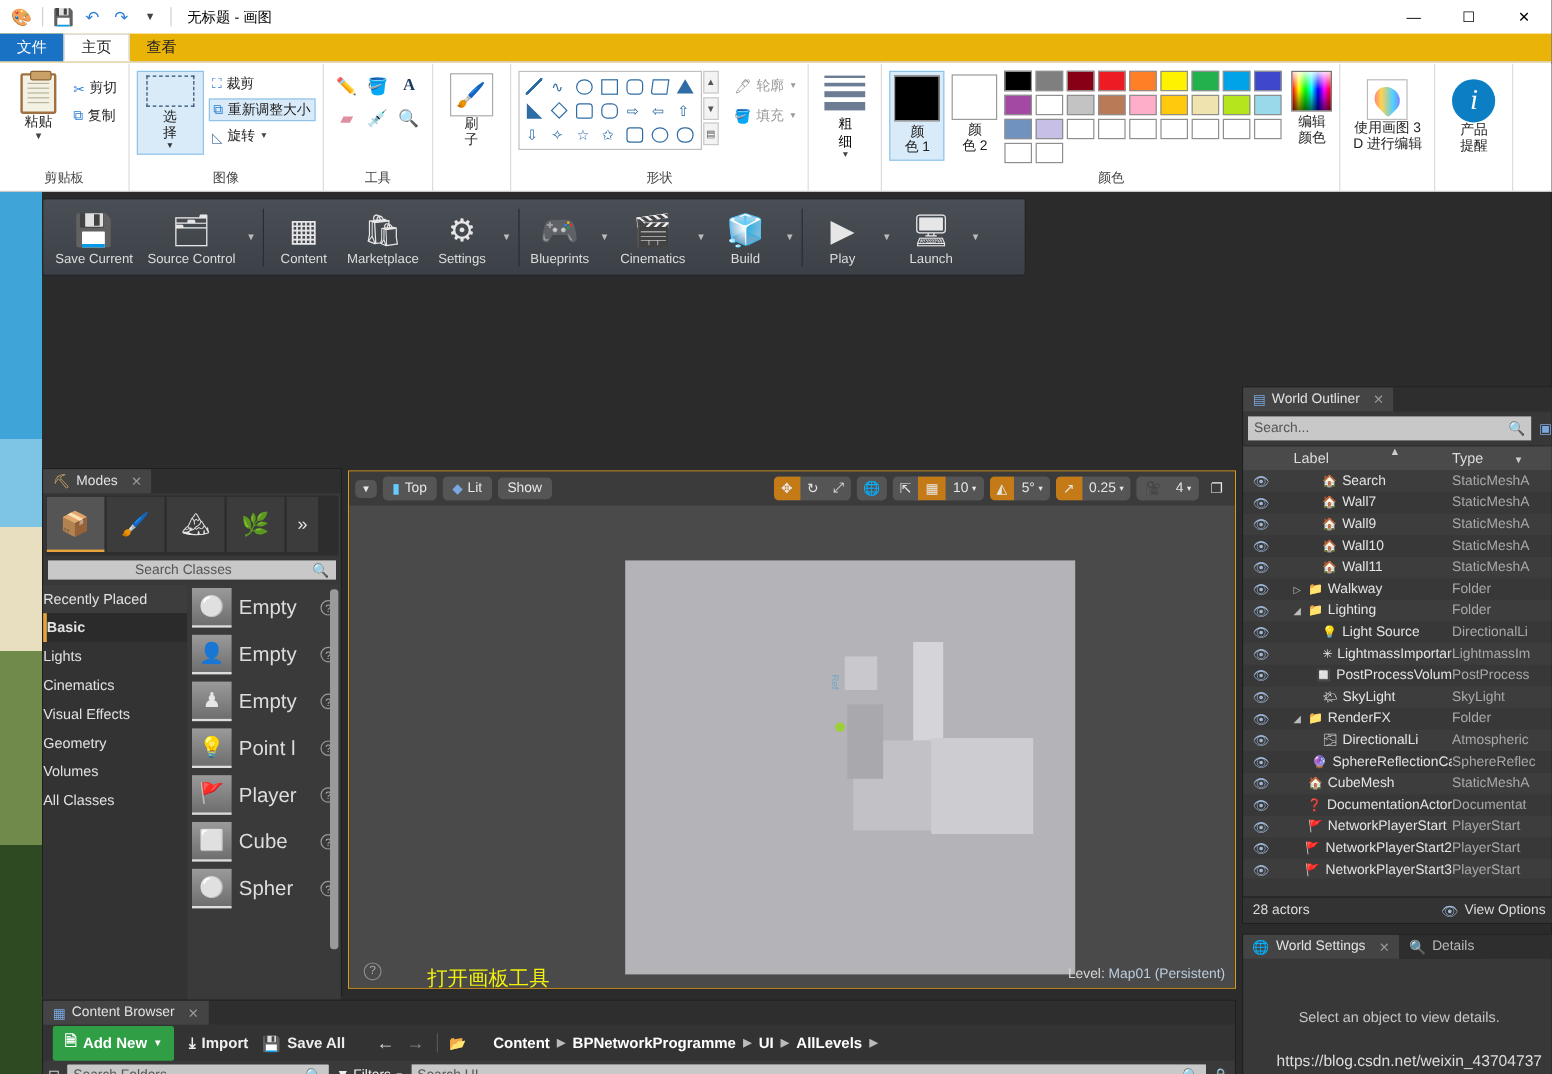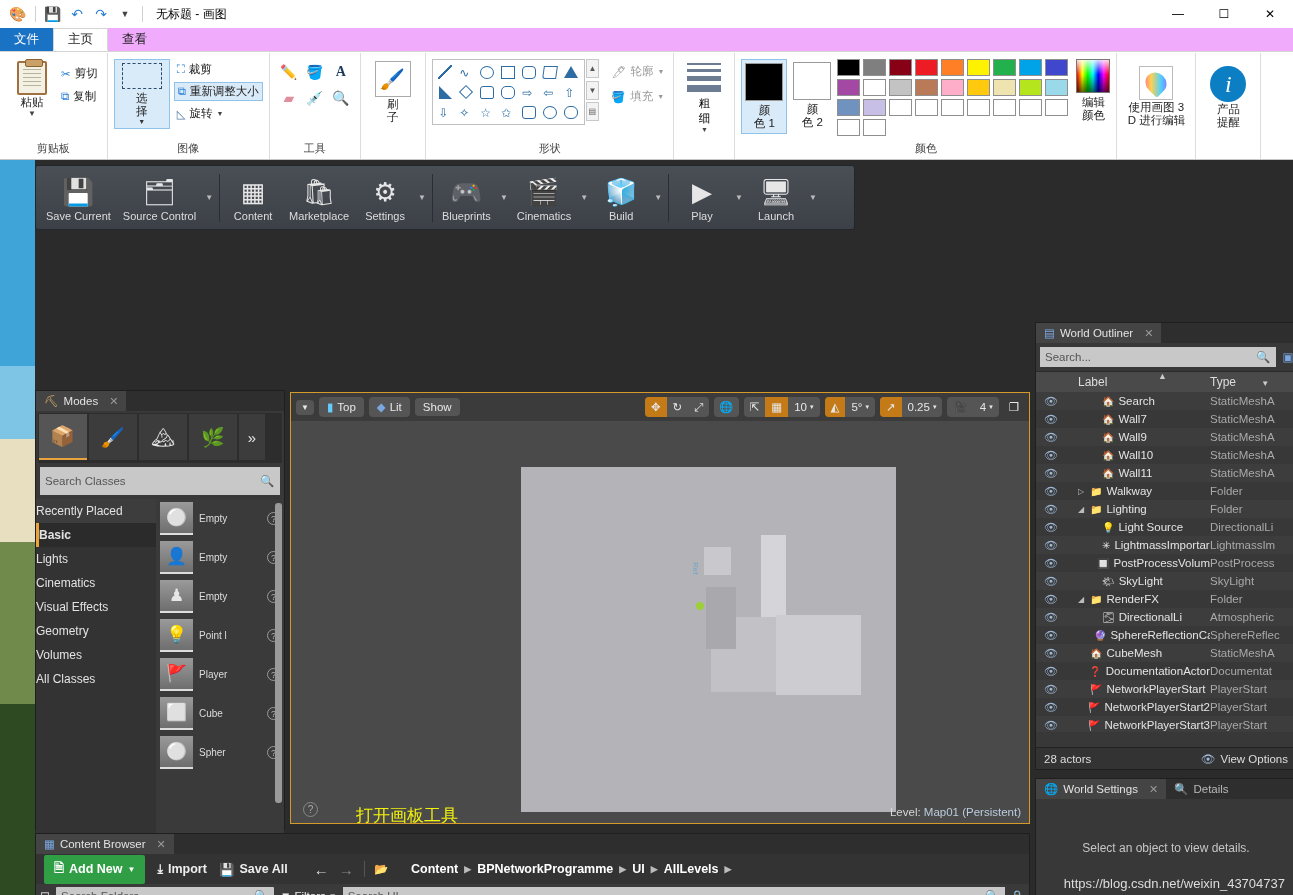--- a/index.html
+++ b/index.html
@@ -12,21 +12,21 @@
 
   
   .paint-win { position:absolute; left:0; top:0; width:1293px; height:160px; background:#fff; }
   .titlebar { height:28px; display:flex; align-items:center; padding-left:6px; background:#fff; }
   .tb-icon { width:20px; height:20px; margin:0 2px; display:flex; align-items:center; justify-content:center; font-size:14px; }
   .tb-sep { width:1px; height:16px; background:#d0d0d0; margin:0 5px; }
   .tb-title { font-size:12px; color:#000; margin-left:8px; }
   .win-ctrl { position:absolute; right:0; top:0; display:flex; }
   .win-btn { width:46px; height:28px; display:flex; align-items:center; justify-content:center; font-size:12px; color:#000; }
 
-  .menubar { height:24px; display:flex; align-items:stretch; background:#f0abfc; border-bottom:1px solid #d4d4d4;}
+  .menubar { height:24px; display:flex; align-items:stretch; background:#eab308; border-bottom:1px solid #d4d4d4;}
   .mi { padding:0 14px; display:flex; align-items:center; font-size:12.5px; color:#222; }
   .mi.file { background:#1a72c4; color:#fff; }
   .mi.active { background:#fff; border:1px solid #d4d4d4; border-bottom:1px solid #fff; position:relative; top:0; }
 
   .ribbon { position:absolute; top:53px; left:0; right:0; height:107px; background:#fff; border-bottom:1px solid #c6c6c6; display:flex; }
   .rgroup { display:flex; flex-direction:column; align-items:center; justify-content:space-between; height:100%; padding:3px 6px 0 6px; border-right:1px solid #dcdcdc; }
   .rgroup-body { display:flex; align-items:flex-start; flex:1; padding-top:3px;}
   .rgroup-title { font-size:11px; color:#444; padding-bottom:3px; }
 
   .bigbtn { display:flex; flex-direction:column; align-items:center; width:52px; padding:2px; cursor:default; }
@@ -83,30 +83,30 @@
   .tabhdr { height:20px; background:#2e2e2e; display:flex; align-items:center; }
   .tabchip { display:flex; align-items:center; gap:5px; padding:0 8px; height:20px; background:#444; font-size:11.5px; color:#e2e2e2;}
   .tabchip.inactive { background:#2e2e2e; color:#b8b8b8; }
   .tabx { color:#999; font-size:11px; margin-left:6px; }
 
   
   .modes { left:35px; top:230px; width:250px; height:440px; }
   .modes-icons { display:flex; height:50px; background:#2d2d2d; margin:2px; }
   .modebtn { width:48px; height:46px; margin:1px; background:#3c3c3c; display:flex;align-items:center;justify-content:center; }
   .modebtn.sel { background:#555; border-bottom:2px solid #e8a33d; }
-  .searchbox { margin:4px; height:28px; background:#c8c8c8; display:flex; align-items:center; padding:0 5px; color:#555; font-size:11.5px;}
+  .searchbox { margin:4px; height:16px; background:#c8c8c8; display:flex; align-items:center; padding:0 5px; color:#555; font-size:11.5px;text-align:center;}
   .modes-body { display:flex; height:352px; }
   .cat-list { width:120px; background:#333; }
   .cat { padding:5px 0; font-size:12px; color:#e2e2e2; }
   .cat.sel { background:#2b2b2b; border-left:3px solid #e8a33d; font-weight:bold;}
   .cat.hov { background:#3d3d3d; }
   .asset-list { flex:1; background:#3a3a3a; overflow:hidden; position:relative;}
   .arow { display:flex; align-items:center; gap:6px; padding:3px 4px; }
   .athumb { width:33px; height:33px; background:linear-gradient(#9a9a9a,#6e6e6e); border-bottom:2px solid #ddd; display:flex;align-items:center;justify-content:center;}
-  .aname { font-size:10px; color:#ddd; flex:1; white-space:nowrap; overflow:hidden;}
+  .aname { font-size:17px; color:#ddd; flex:1; white-space:nowrap; overflow:hidden;}
   .ahelp { width:13px;height:13px;border-radius:50%;border:1px solid #9a9a9a;color:#b5b5b5;font-size:9px;display:flex;align-items:center;justify-content:center;}
   .vscroll { position:absolute; right:2px; top:4px; width:7px; height:300px; background:#9a9a9a; border-radius:3px;}
 
   
   .viewport { left:290px; top:232px; width:740px; height:432px; background:#1e1e1e; border:1px solid #d59a28;}
   .vp-toolbar { height:28px; background:#3b3b3b; display:flex; align-items:center; padding:0 5px; gap:5px;}
   .vbtn { background:#555; border-radius:4px; padding:3px 8px; font-size:11.5px; color:#e8e8e8; display:flex; align-items:center; gap:4px;}
   .vbtn.small { padding:3px 5px; }
   .vgroup { display:flex; background:#555; border-radius:4px; overflow:hidden; }
   .vgroup > div { padding:3px 6px; display:flex; align-items:center; gap:3px; }

